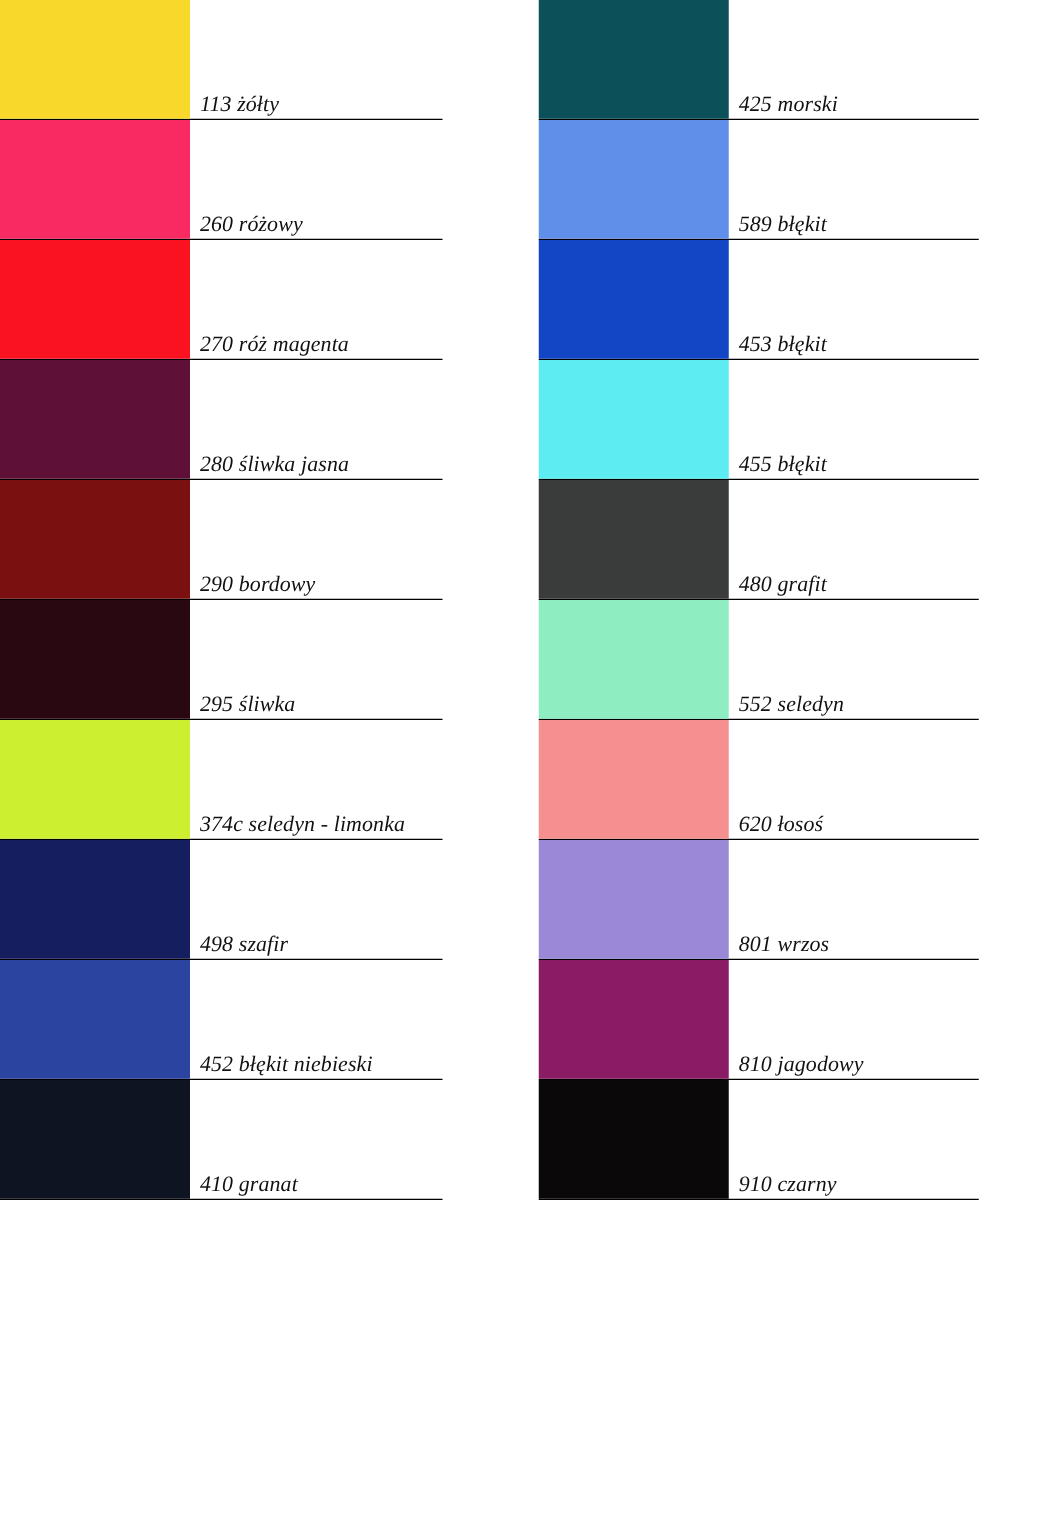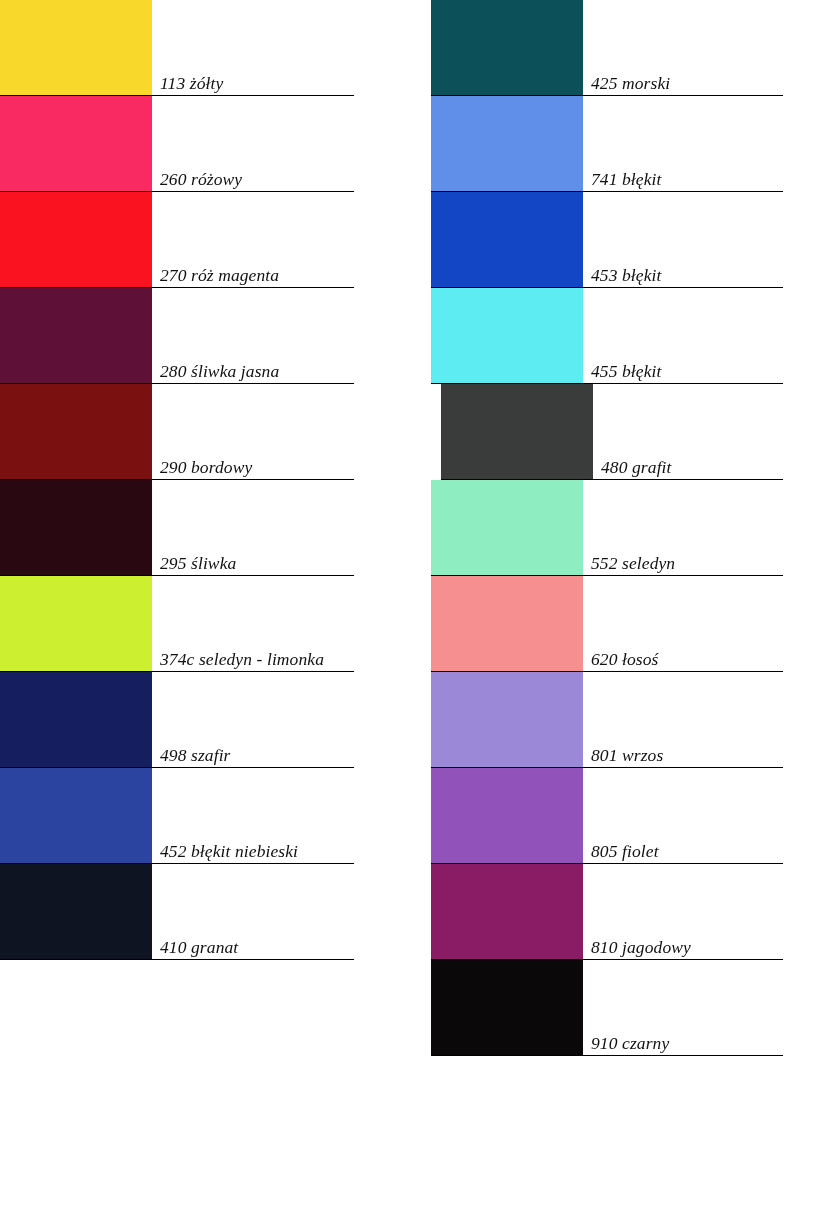--- a/index.html
+++ b/index.html
@@ -114,51 +114,47 @@
       </div>
     </div>
 
   <div class="column column-right" style="top: 0px;">
       <div class="swatch-row" style="height: 96px;">
         <div class="swatch-chip" style="background: rgb(12, 80, 89);"></div>
         <div class="swatch-label">425 morski</div>
       </div>
       <div class="swatch-row" style="height: 96px;">
         <div class="swatch-chip" style="background: rgb(95, 143, 232);"></div>
-        <div class="swatch-label">741 błękit</div>
+        <div class="swatch-label">589 błękit</div>
       </div>
       <div class="swatch-row" style="height: 96px;">
         <div class="swatch-chip" style="background: rgb(19, 70, 196);"></div>
         <div class="swatch-label">453 błękit</div>
       </div>
       <div class="swatch-row" style="height: 96px;">
         <div class="swatch-chip" style="background: rgb(92, 236, 242);"></div>
         <div class="swatch-label">455 błękit</div>
       </div>
-      <div class="swatch-row" style="height: 96px; margin-left: 10px;">
+      <div class="swatch-row" style="height: 96px;">
         <div class="swatch-chip" style="background: rgb(58, 60, 60);"></div>
         <div class="swatch-label">480 grafit</div>
       </div>
       <div class="swatch-row" style="height: 96px;">
         <div class="swatch-chip" style="background: rgb(142, 238, 194);"></div>
         <div class="swatch-label">552 seledyn</div>
       </div>
       <div class="swatch-row" style="height: 96px;">
         <div class="swatch-chip" style="background: rgb(246, 144, 144);"></div>
         <div class="swatch-label">620 łosoś</div>
       </div>
       <div class="swatch-row" style="height: 96px;">
         <div class="swatch-chip" style="background: rgb(155, 137, 216);"></div>
         <div class="swatch-label">801 wrzos</div>
       </div>
       <div class="swatch-row" style="height: 96px;">
-        <div class="swatch-chip" style="background: rgb(145, 82, 186);"></div>
-        <div class="swatch-label">805 fiolet</div>
-      </div>
-      <div class="swatch-row" style="height: 96px;">
         <div class="swatch-chip" style="background: rgb(138, 28, 102);"></div>
         <div class="swatch-label">810 jagodowy</div>
       </div>
       <div class="swatch-row" style="height: 96px;">
         <div class="swatch-chip" style="background: rgb(10, 8, 8);"></div>
         <div class="swatch-label">910 czarny</div>
       </div>
     </div>
 
 </div>

